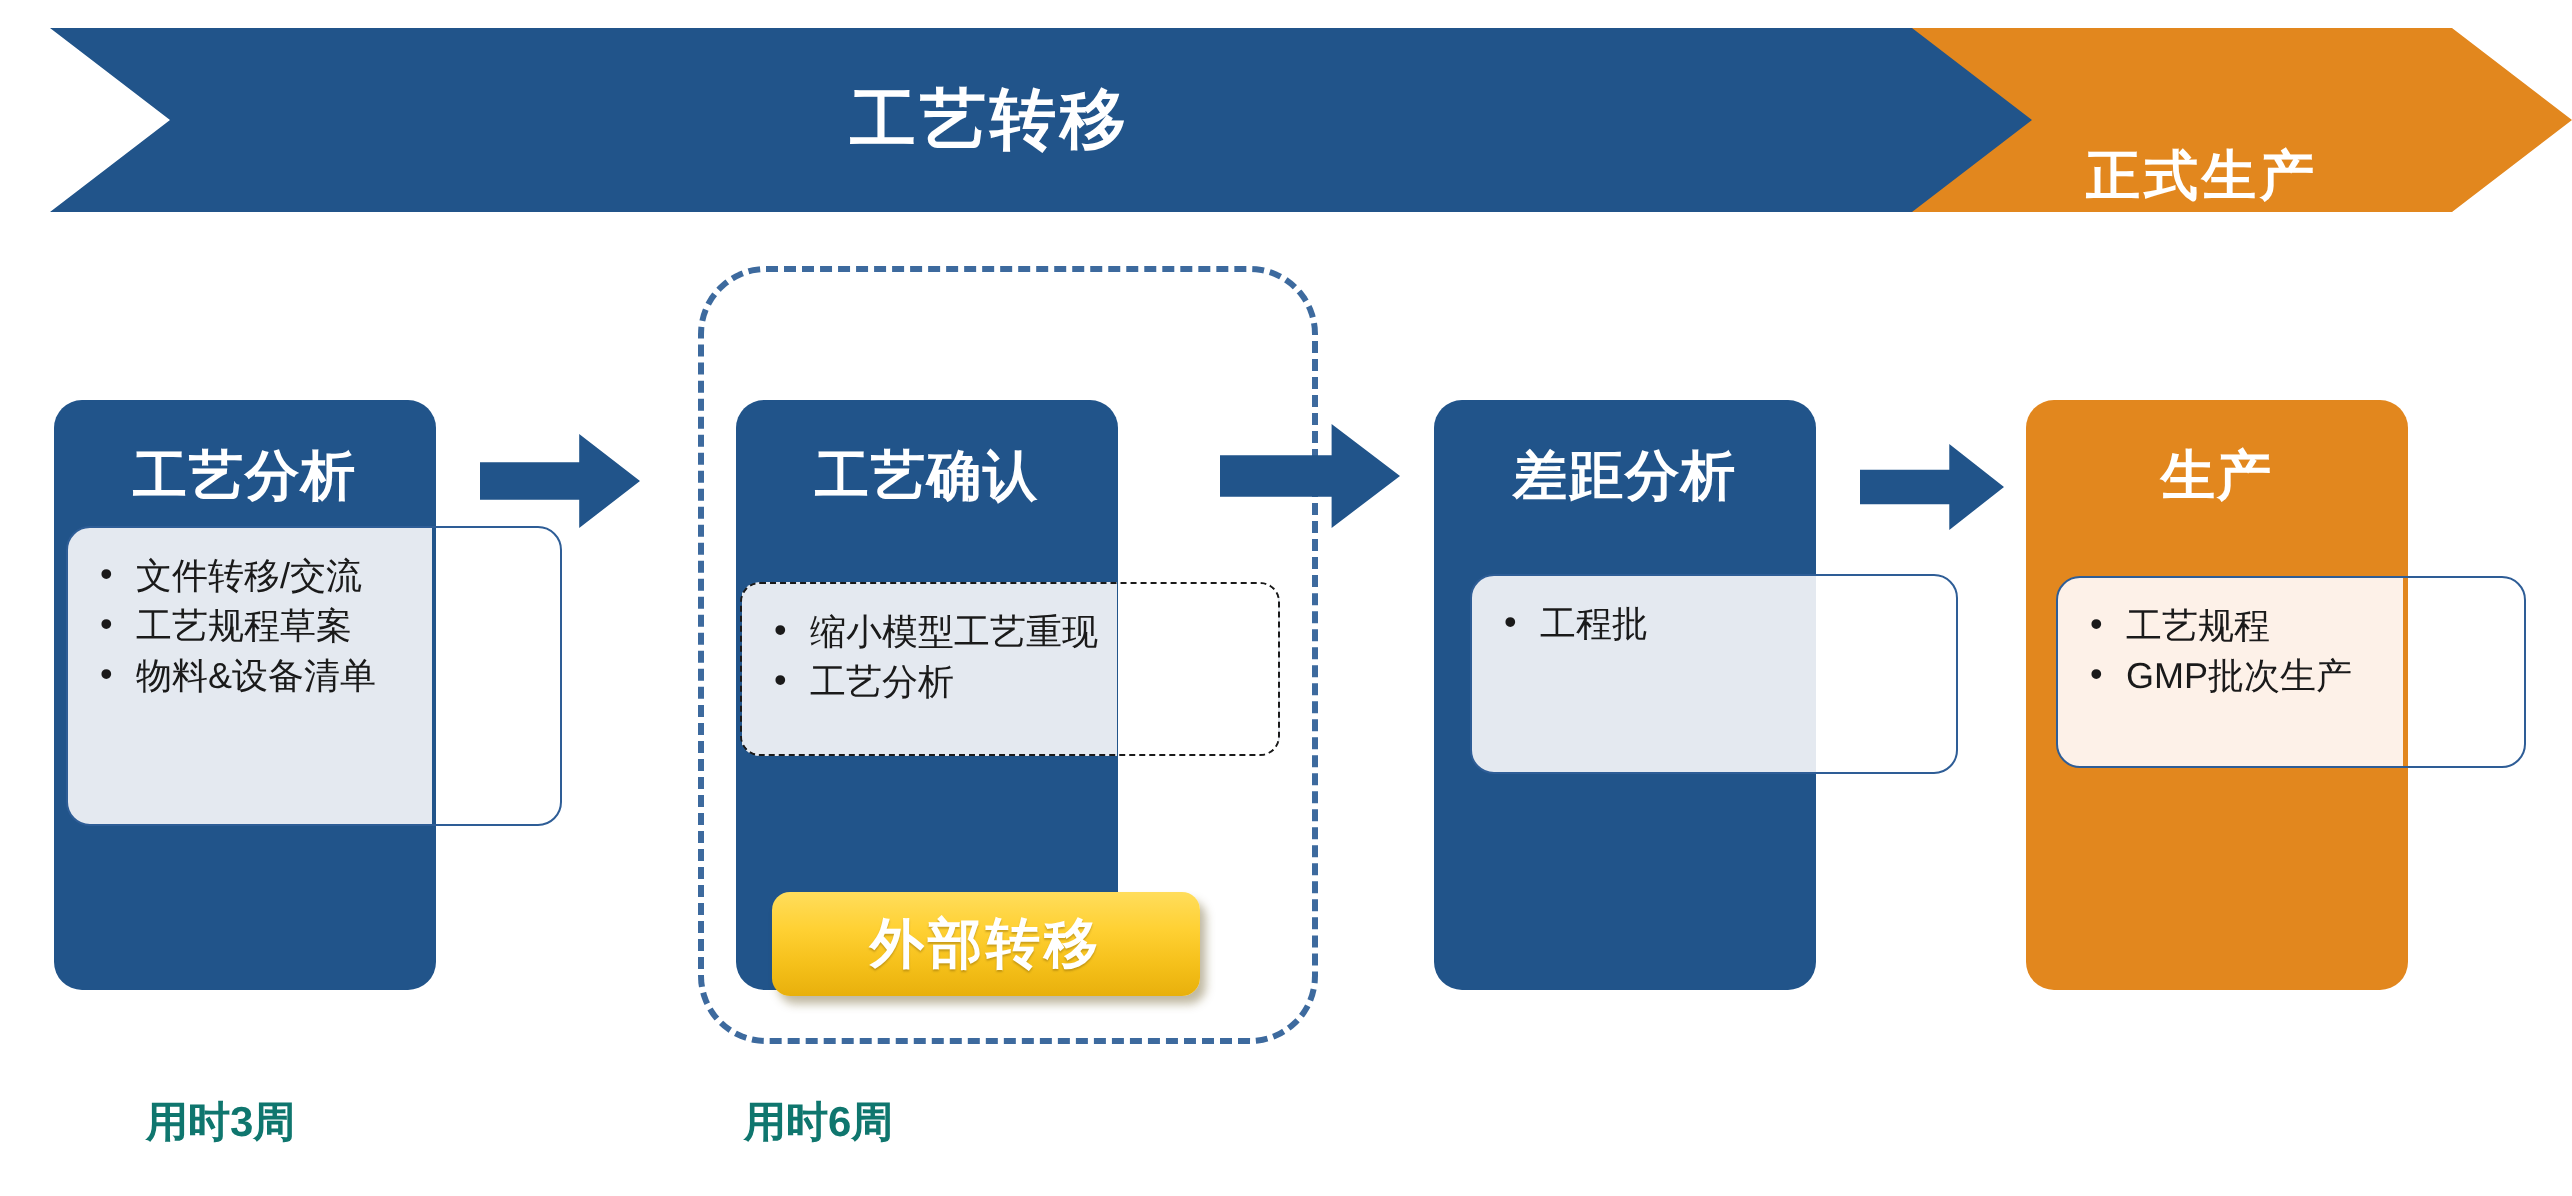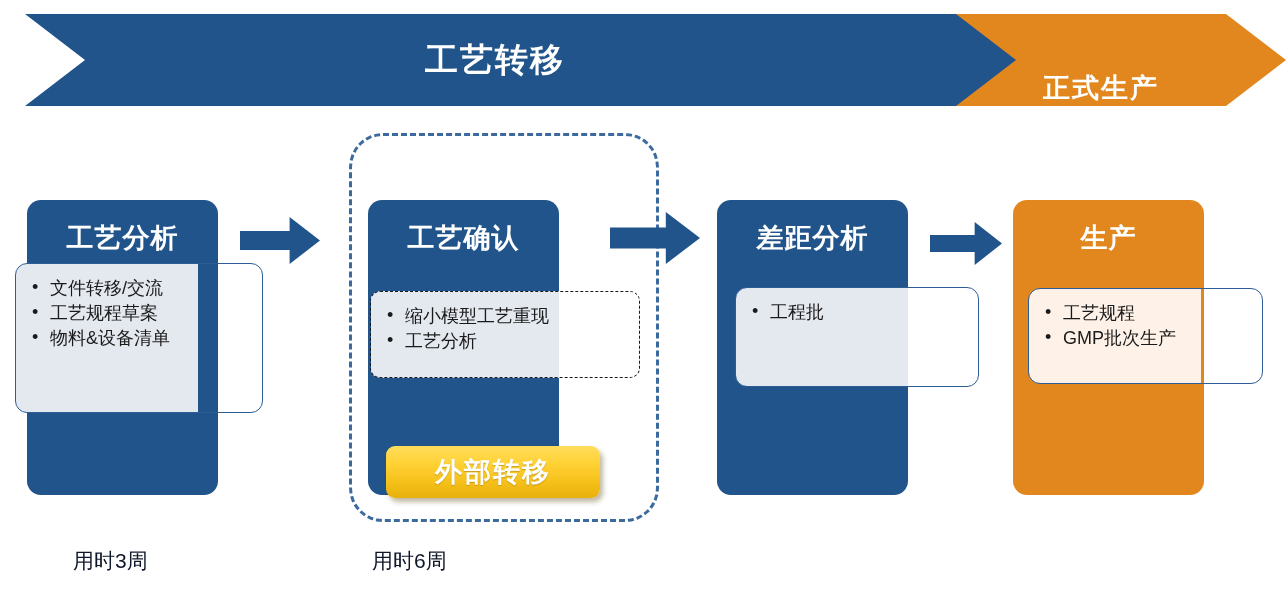--- a/index.html
+++ b/index.html
@@ -181,23 +181,23 @@
     color: #ffffff;
     font-size: 27px;
     font-weight: bold;
     letter-spacing: 2px;
     text-shadow: 0 1px 1px rgba(140,105,10,0.45);
   }
 
   
   .duration-label {
     position: absolute;
-    color: #0f172a;
+    color: #0f766e;
     font-size: 21px;
-    font-weight: normal;
+    font-weight: bold;
     white-space: nowrap;
   }
 </style>
 </head>
 <body>
 
 <div id="canvas">
 
   <div class="banner-main">
     <span class="banner-main-label">工艺转移</span>
@@ -205,21 +205,21 @@
 
   <div class="banner-next">
     <span class="banner-next-label">正式生产</span>
   </div>
 
   <div class="dashed-group"></div>
 
   <div class="stage-card blue" style="left:27px;">
     <div class="stage-title">工艺分析</div>
   </div>
-  <div class="bullet-box solid-blue" style="left:15px; top:263px; width:248px; height:150px; --overlap:74%;">
+  <div class="bullet-box solid-blue" style="left:33px; top:263px; width:248px; height:150px; --overlap:74%;">
     <ul class="bullet-list">
       <li>文件转移/交流</li>
       <li>工艺规程草案</li>
       <li>物料&amp;设备清单</li>
     </ul>
   </div>
 
   <div class="block-arrow" style="left:240px; top:217px; width:80px; height:47px;"></div>
 
   <div class="stage-card blue" style="left:368px;">

